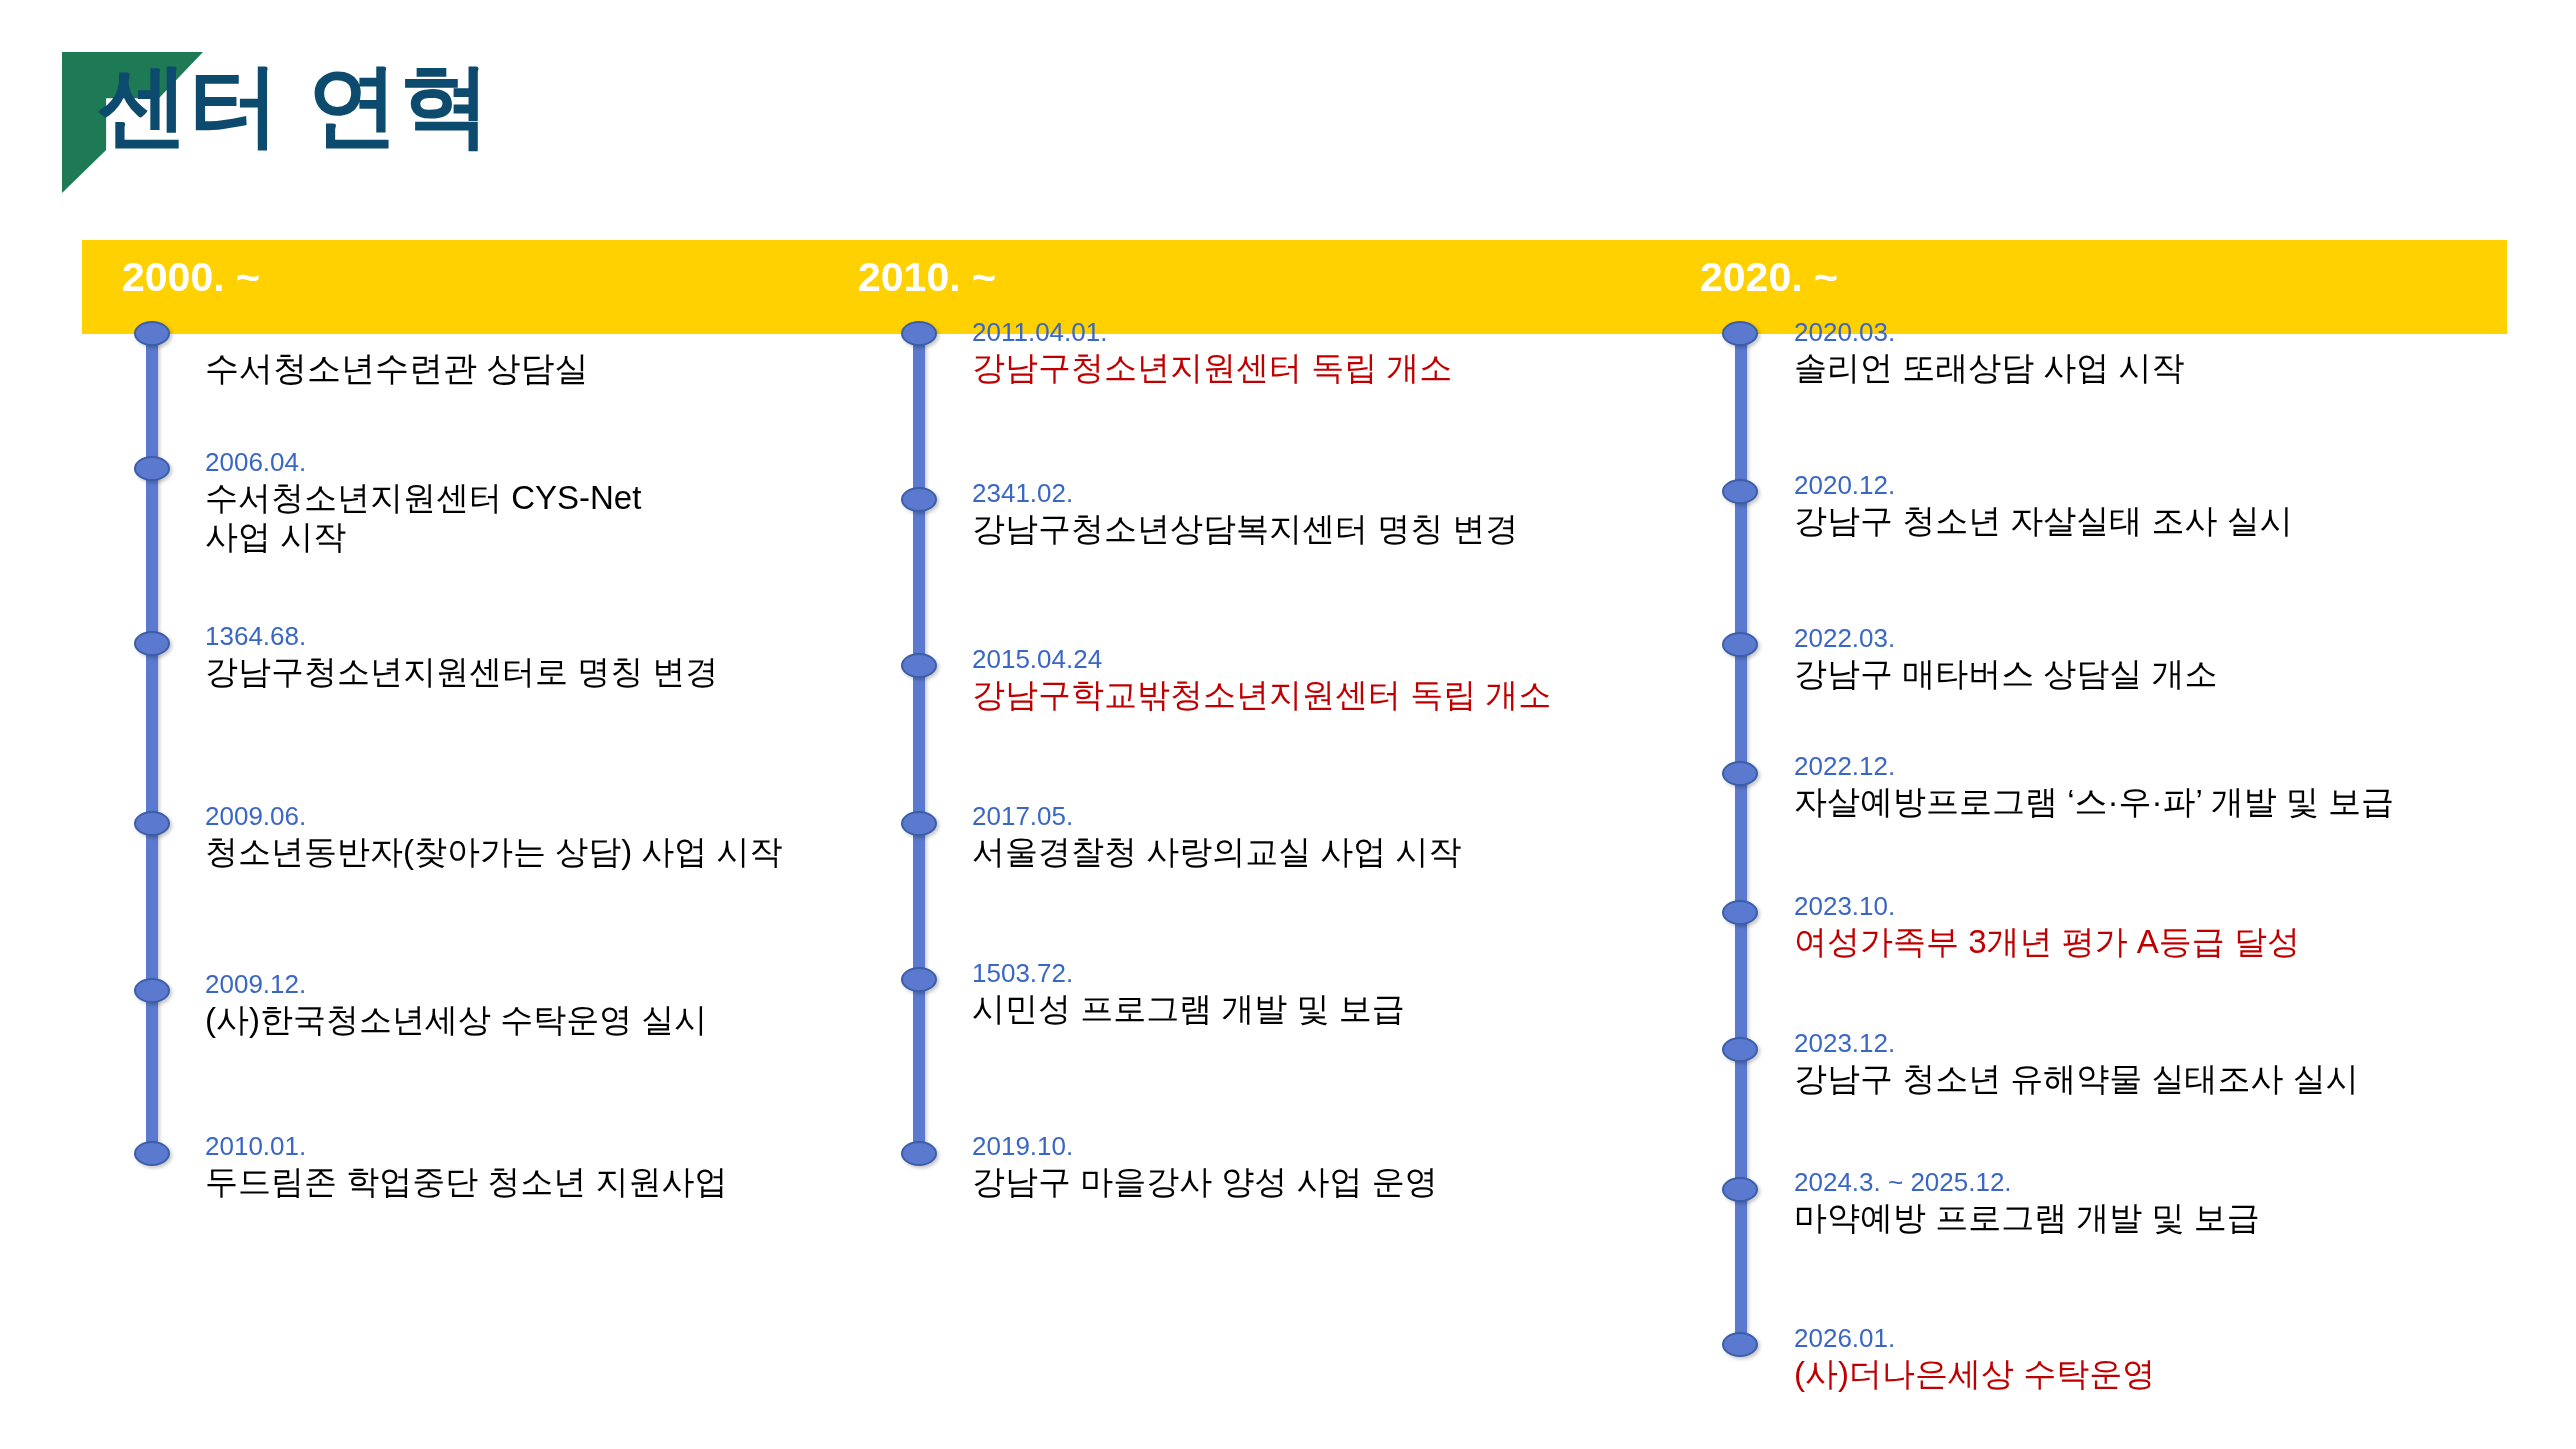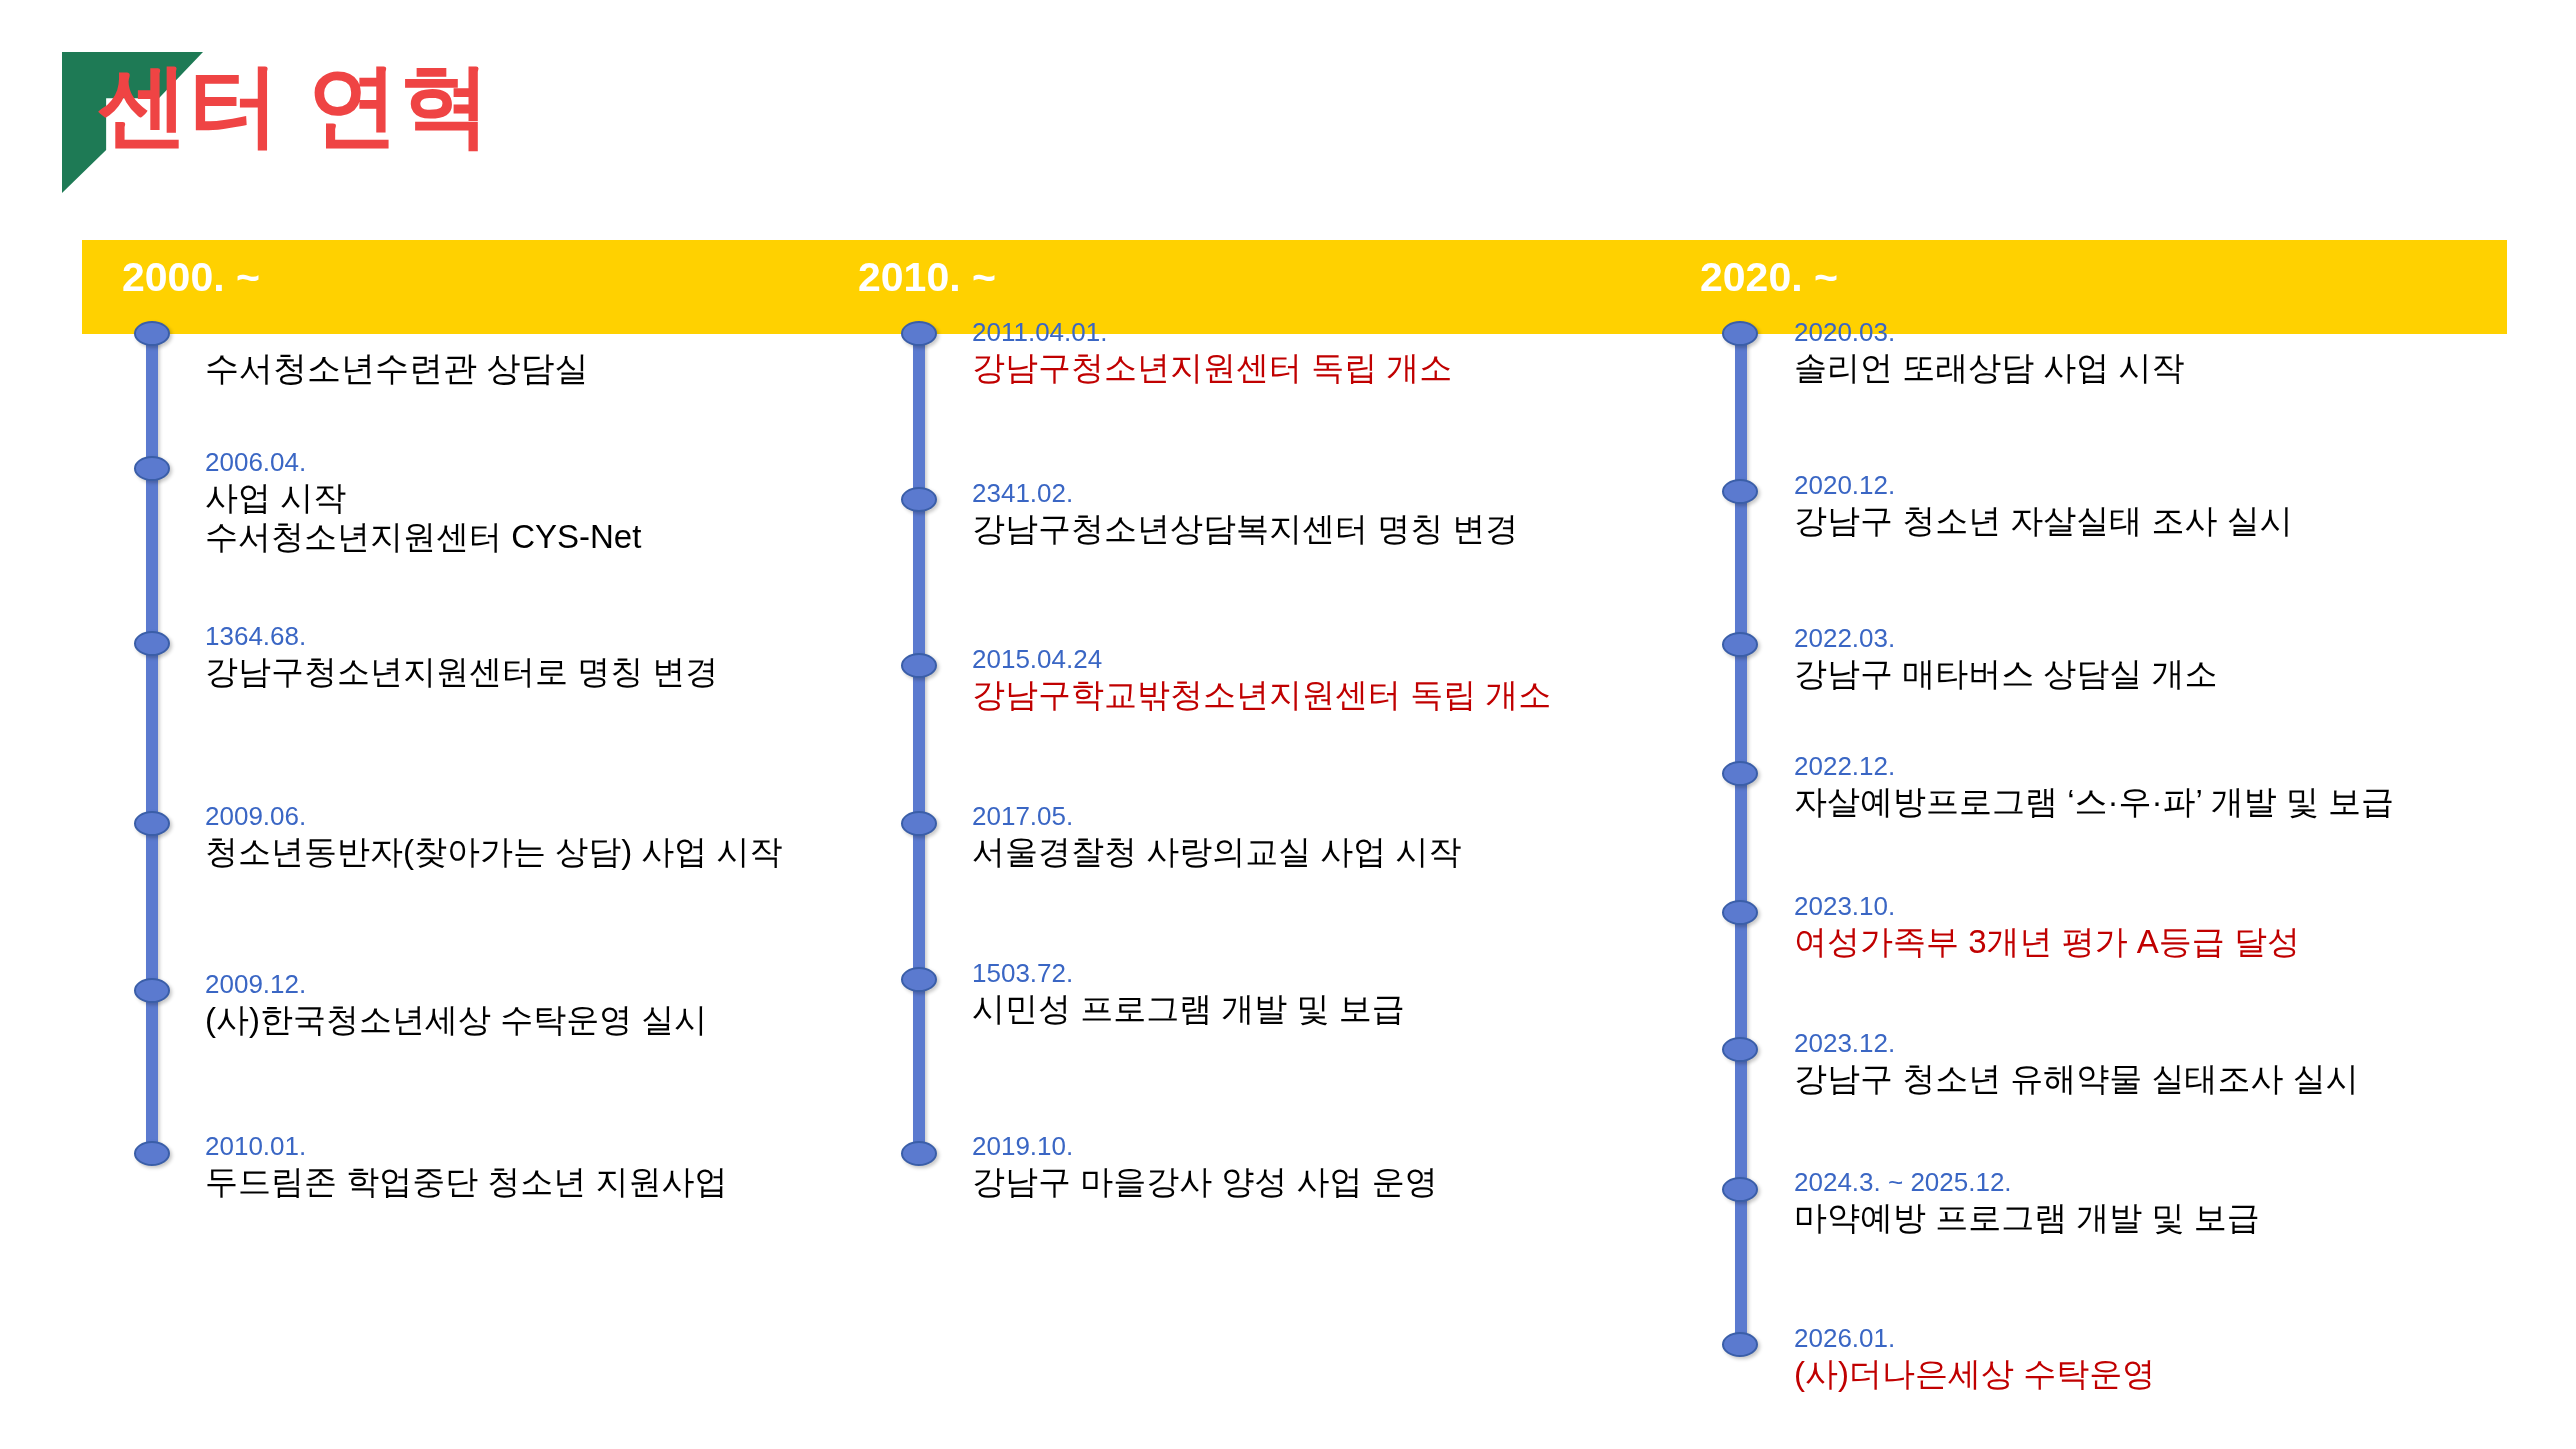--- a/index.html
+++ b/index.html
@@ -9,21 +9,21 @@
     font-family:"Liberation Sans","DejaVu Sans",sans-serif;
     overflow:hidden;position:relative;
   }
 
   
   .logo-mark{
     position:absolute;left:62px;top:52px;width:141px;height:141px;
   }
   .page-title{
     position:absolute;left:97px;top:59px;
-    font-size:91px;font-weight:bold;color:#ef4444;
+    font-size:91px;font-weight:bold;color:#0c4a6e;
     letter-spacing:1.1px;line-height:1;white-space:nowrap;
   }
 
   
   .era-band{
     position:absolute;left:82px;top:240px;width:2425px;height:94px;
     background:#FFD100;
   }
   .era-label{
     position:absolute;top:257px;
@@ -75,22 +75,22 @@
 <div id="timeline-root">
     <div class="col">
       <div class="rail" style="left: 146px; top: 333px; height: 820px;"></div>
       <div class="dot" style="left: 152px; top: 333px;"></div>
       <div class="entry" style="left: 205px; top: 349px;">
         <span class="desc nodate">수서청소년수련관 상담실</span>
       </div>
       <div class="dot" style="left: 152px; top: 468px;"></div>
       <div class="entry" style="left: 205px; top: 447px;">
         <span class="date">2006.04.</span>
+        <span class="desc">수서청소년지원센터 CYS-Net</span>
         <span class="desc">사업 시작</span>
-        <span class="desc">수서청소년지원센터 CYS-Net</span>
       </div>
       <div class="dot" style="left: 152px; top: 643px;"></div>
       <div class="entry" style="left: 205px; top: 621px;">
         <span class="date">1364.68.</span>
         <span class="desc">강남구청소년지원센터로 명칭 변경</span>
       </div>
       <div class="dot" style="left: 152px; top: 823px;"></div>
       <div class="entry" style="left: 205px; top: 801px;">
         <span class="date">2009.06.</span>
         <span class="desc">청소년동반자(찾아가는 상담) 사업 시작</span>

